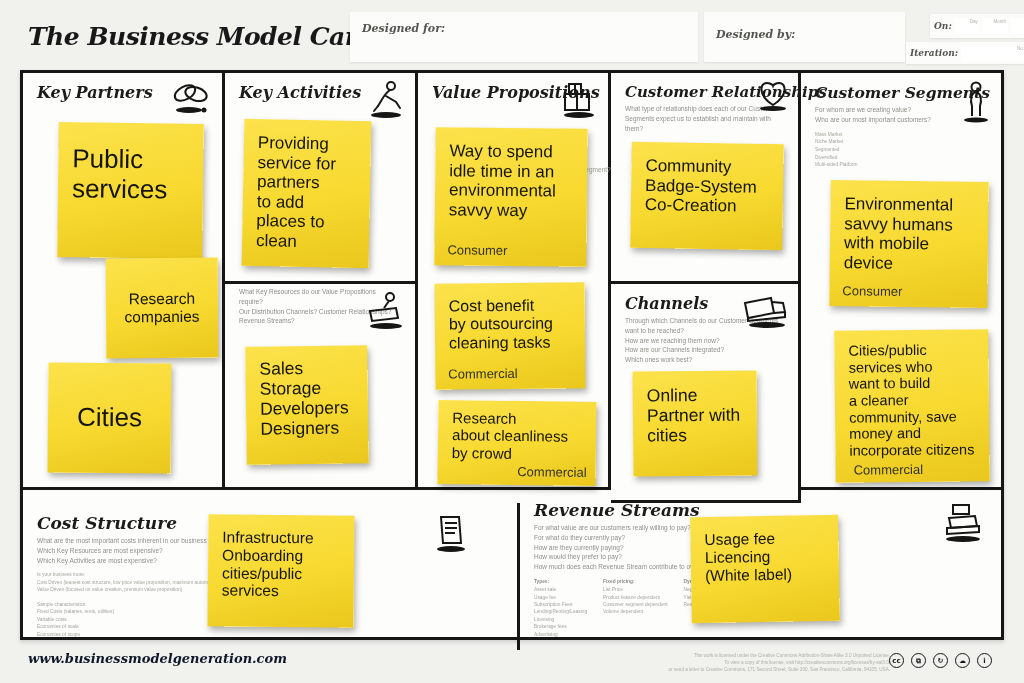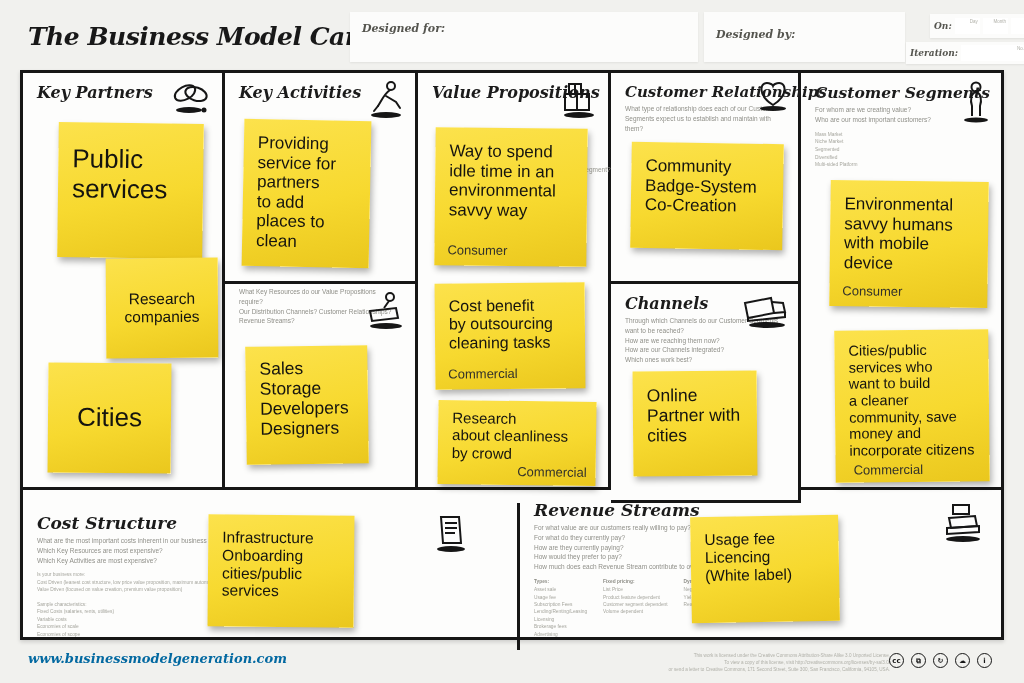--- a/index.html
+++ b/index.html
@@ -43,21 +43,21 @@
         background:linear-gradient(168deg,#fce24c 0%,#f7d92f 55%,#eac71d 100%);
         box-shadow:2px 4px 6px rgba(0,0,0,.30);
         color:#15140f;padding:14px 8px 8px 14px;line-height:1.15;}
   .note-text{white-space:pre-line;}
   .note-label{position:absolute;left:13px;bottom:7px;font-size:13px;color:#33322b;}
   .label-right{left:auto;right:9px;bottom:5px;}
   .center{display:flex;align-items:center;justify-content:center;text-align:center;padding:6px;}
   .center .note-text{width:100%;}
 
   
-  .footer-url{position:absolute;left:28px;top:651px;font:italic 700 13px "DejaVu Serif",serif;color:#0369a1;}
+  .footer-url{position:absolute;left:28px;top:651px;font:italic 700 13px "DejaVu Serif",serif;color:#0f172a;}
   .license{position:absolute;right:134px;top:653px;width:230px;font-size:4.6px;color:#b0b0a8;
            text-align:right;line-height:1.5;white-space:pre-line;}
   .cc-badges{position:absolute;right:32px;top:653px;display:flex;gap:7px;}
   .cc-badge{width:15px;height:15px;border:1.4px solid #161616;border-radius:50%;
             display:flex;align-items:center;justify-content:center;
             font:700 7px "DejaVu Sans",sans-serif;color:#161616;box-sizing:border-box;}
 </style>
 </head>
 <body>
 

